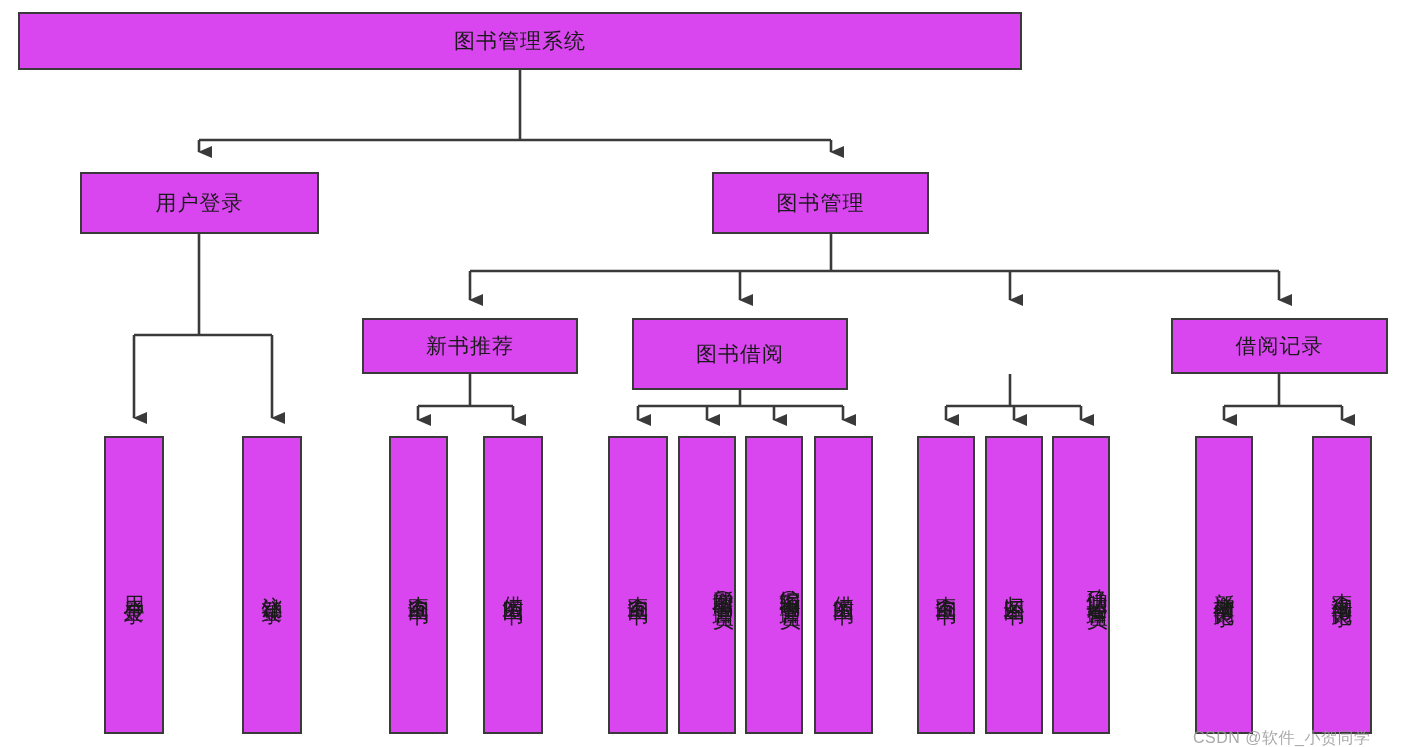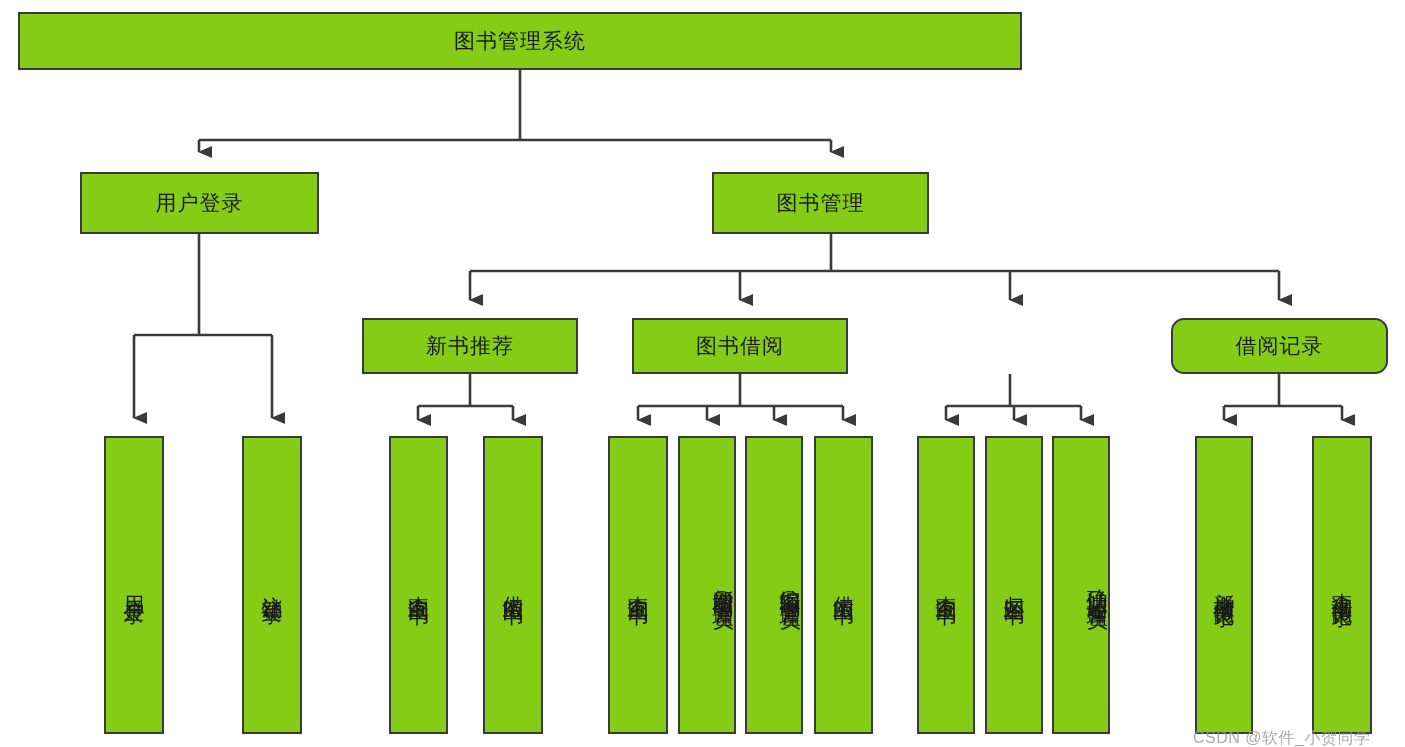--- a/index.html
+++ b/index.html
@@ -21,21 +21,21 @@
     position: absolute;
     left: 0;
     top: 0;
     width: 1405px;
     height: 747px;
     pointer-events: none;
   }
   .node {
     position: absolute;
     box-sizing: border-box;
-    background: #84cc16;
+    background: #d946ef;
     border: 2px solid #3a3a3a;
     display: flex;
     align-items: center;
     justify-content: center;
     color: #1a1a1a;
   }
   .node.horiz {
     font-size: 21px;
     letter-spacing: 1px;
   }
@@ -128,24 +128,24 @@
   <div class="node horiz" style="left:80px; top:172px; width:239px; height:62px;">
     <span class="node-label">用户登录</span>
   </div>
   <div class="node horiz" style="left:712px; top:172px; width:217px; height:62px;">
     <span class="node-label">图书管理</span>
   </div>
 
   <div class="node horiz" style="left:362px; top:318px; width:216px; height:56px;">
     <span class="node-label">新书推荐</span>
   </div>
-  <div class="node horiz" style="left:632px; top:318px; width:216px; height:56px;">
+  <div class="node horiz" style="left:632px; top:318px; width:216px; height:72px;">
     <span class="node-label">图书借阅</span>
   </div>
-  <div class="node horiz" style="left:1171px; top:318px; width:217px; height:56px;border-radius:13px;">
+  <div class="node horiz" style="left:1171px; top:318px; width:217px; height:56px;">
     <span class="node-label">借阅记录</span>
   </div>
 
   <div class="node vert mid" style="left:104px; top:436px; width:60px; height:298px;">
     <span class="node-label">用户登录</span>
   </div>
   <div class="node vert mid" style="left:242px; top:436px; width:60px; height:298px;">
     <span class="node-label">注销登录</span>
   </div>
 

